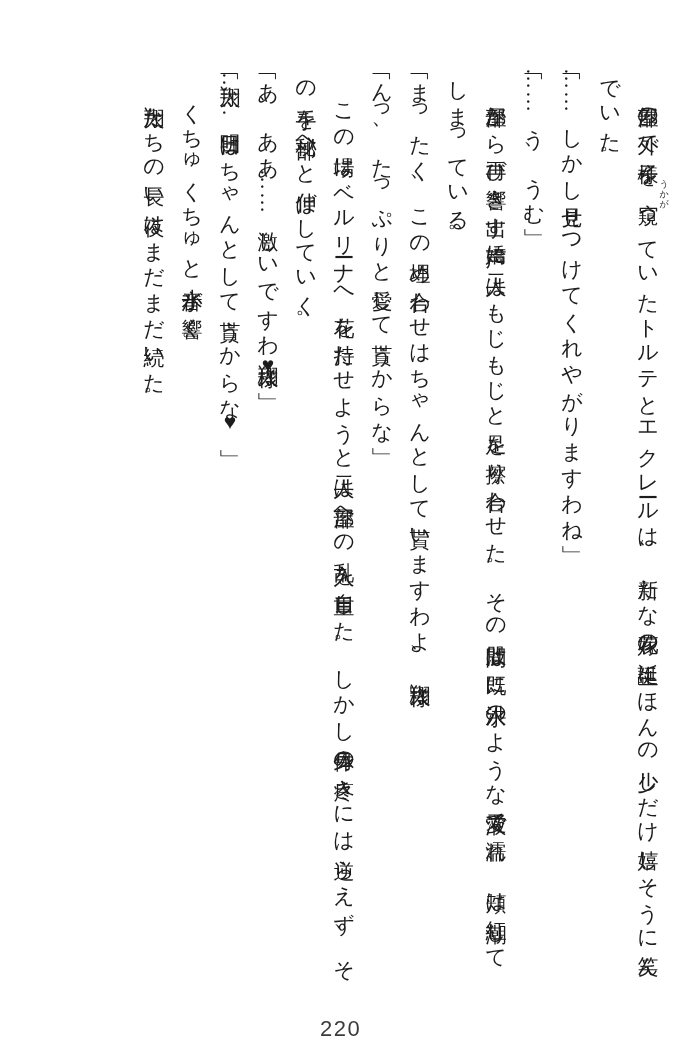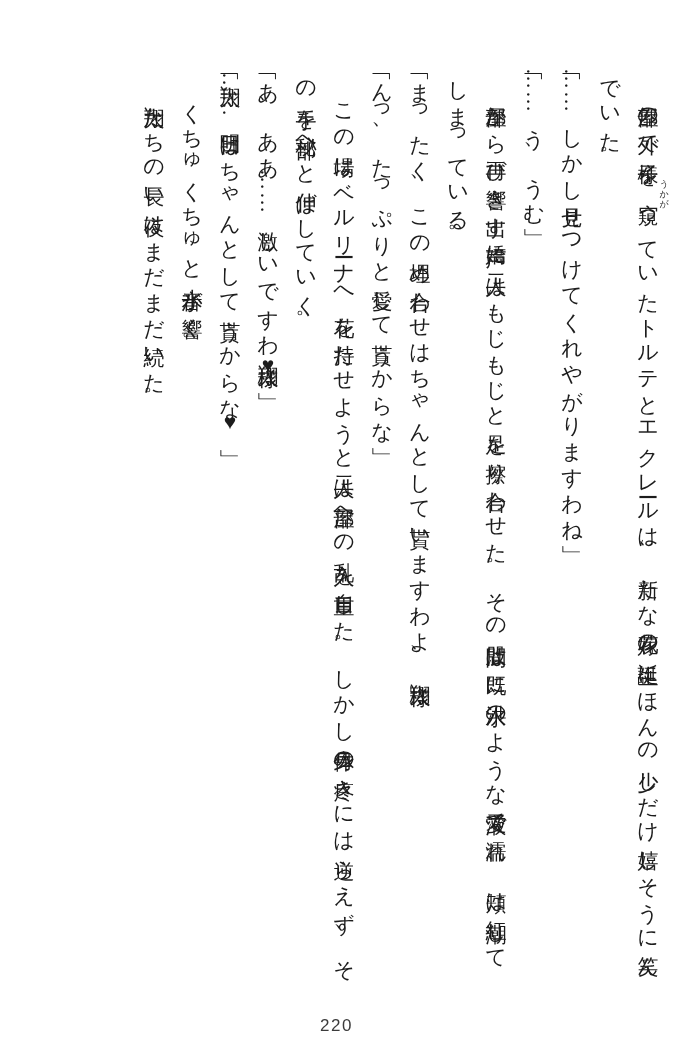--- a/index.html
+++ b/index.html
@@ -45,21 +45,21 @@
   rt {
     font-size: 9px;
     letter-spacing: 0;
     color: #2a2a2a;
   }
   .page-number {
     position: absolute;
     top: 1016px;
     left: 320px;
     font-family: "Liberation Sans", "DejaVu Sans", sans-serif;
-    font-size: 17px;
+    font-size: 22px;
     letter-spacing: 1.5px;
     color: #3b3b3b;
   }
 </style>
 </head>
 <body>
 
 <div class="page">
   <div class="text-block" id="text-block">
       <p class="indent narration">部屋の外で様子を<ruby>窺<rt>うかが</rt></ruby>っていたトルテとエクレールは、新たな花嫁の誕生にほんの少しだけ嬉しそうに笑んでいた。</p>

